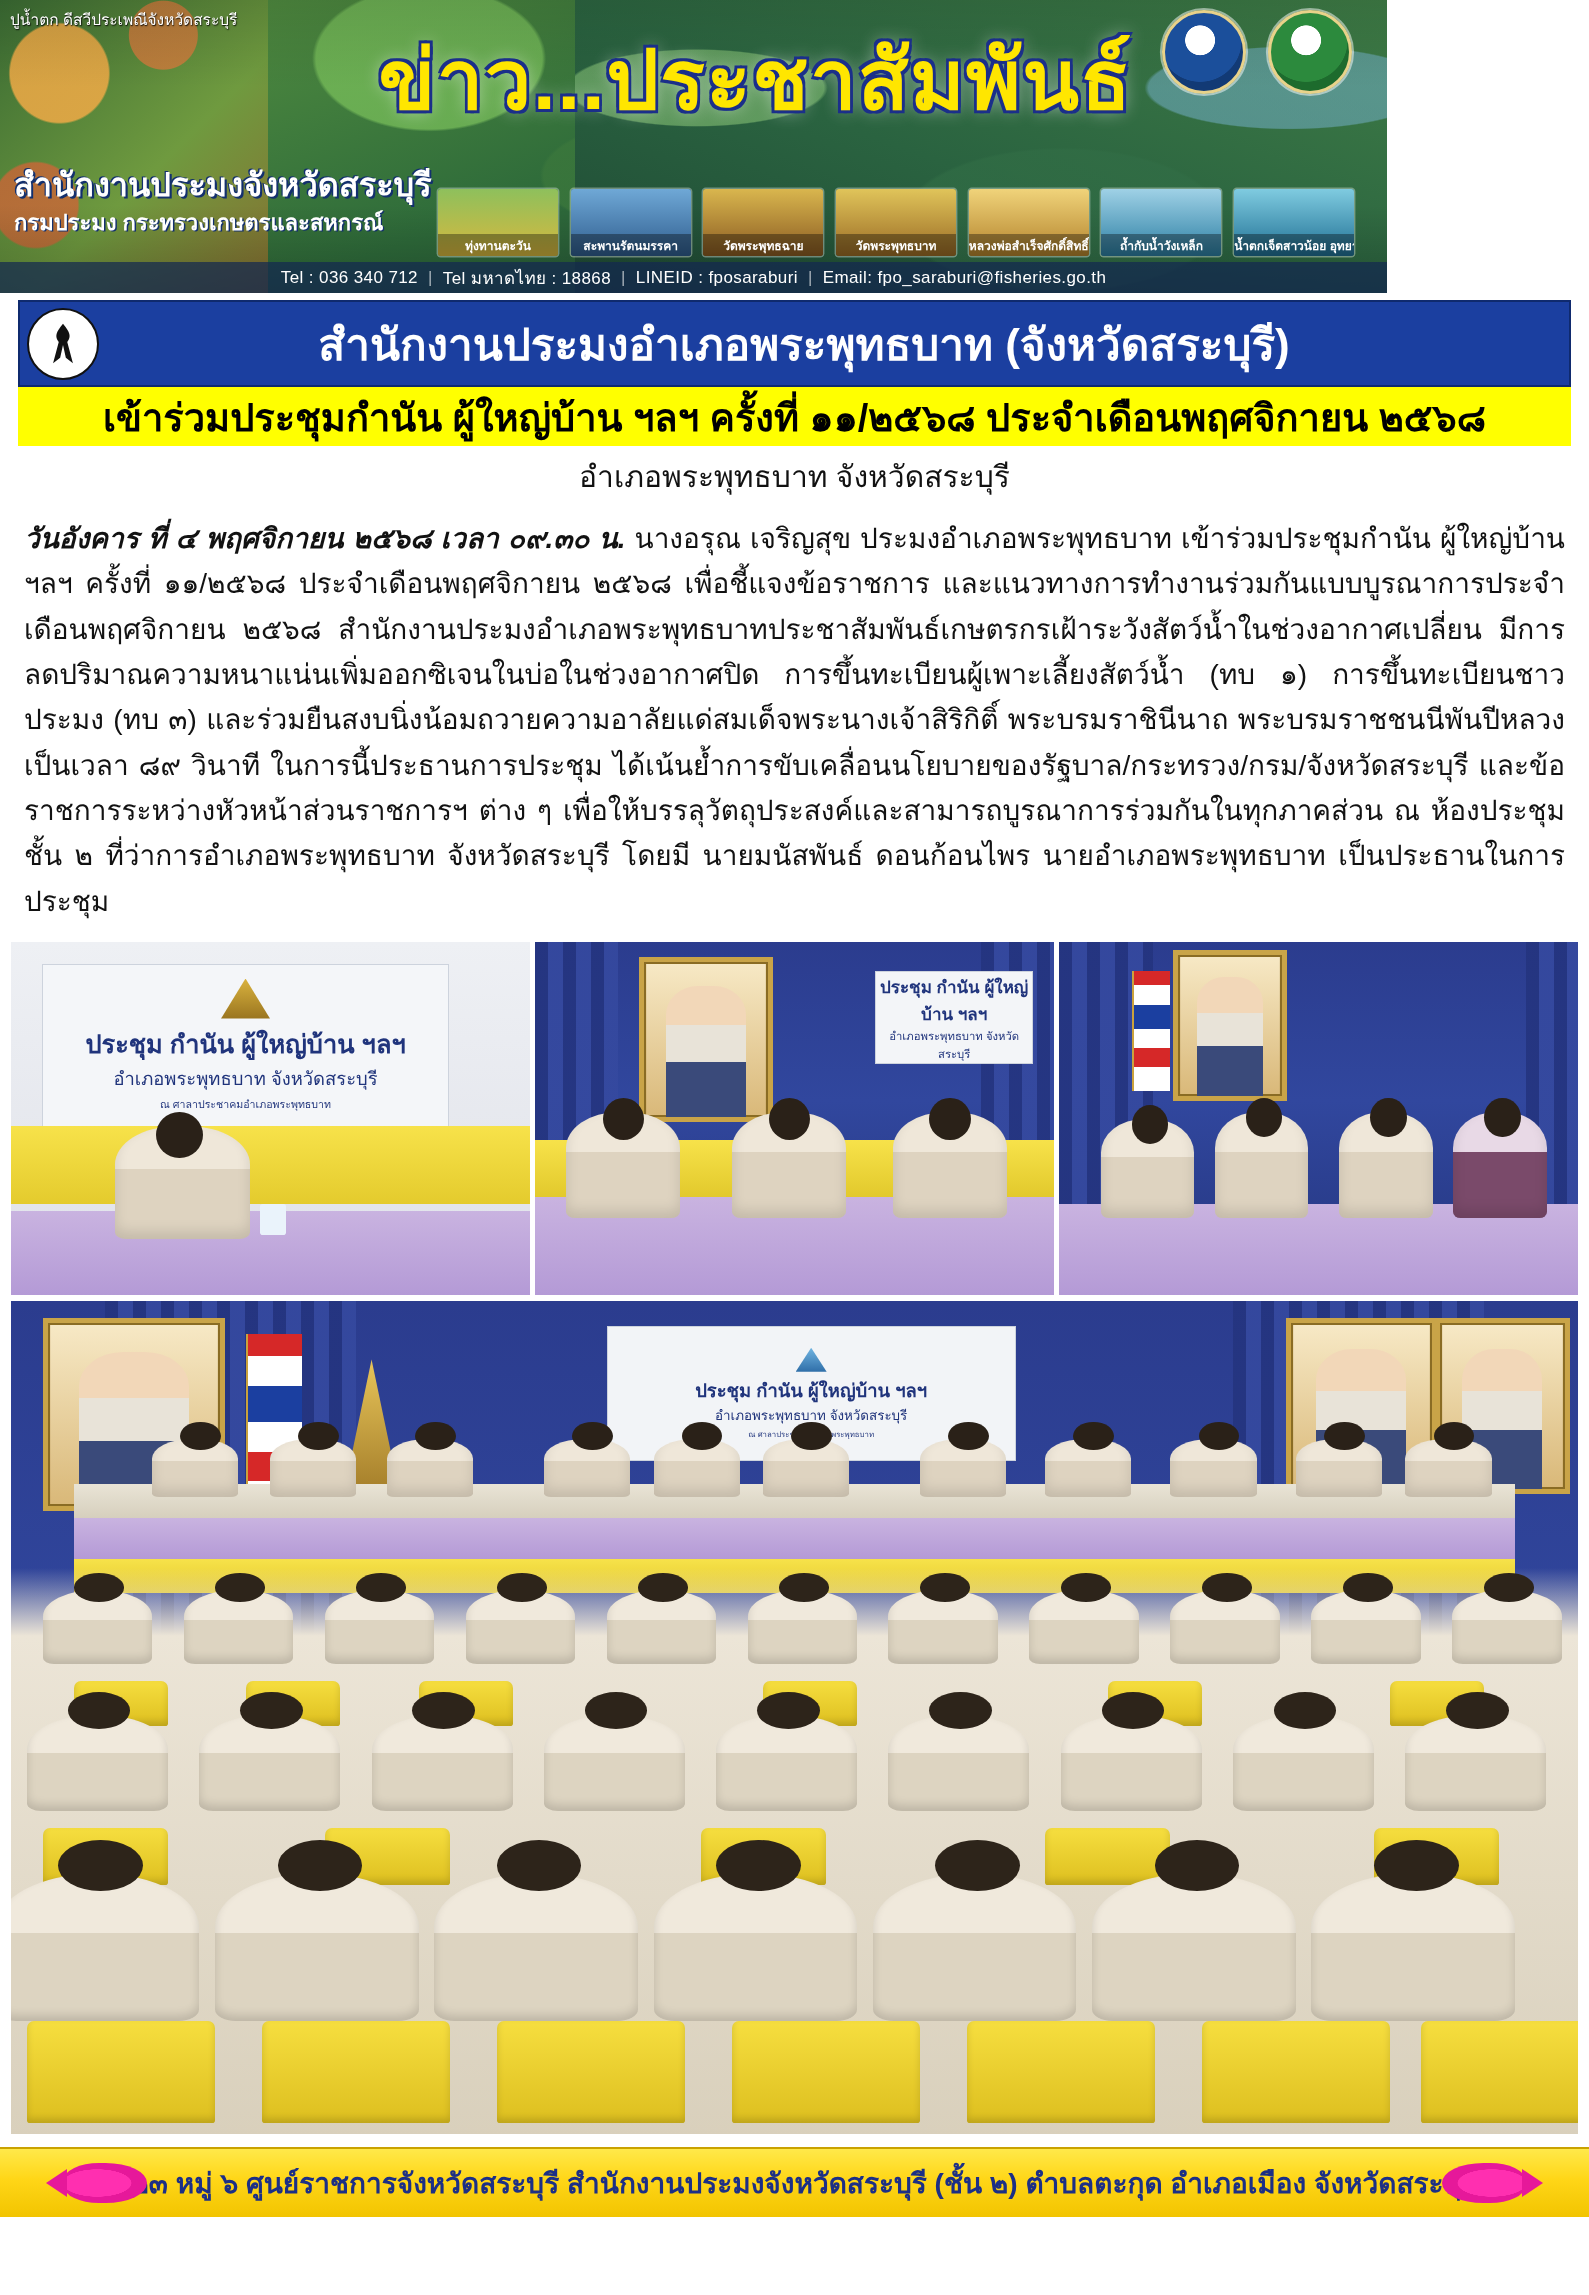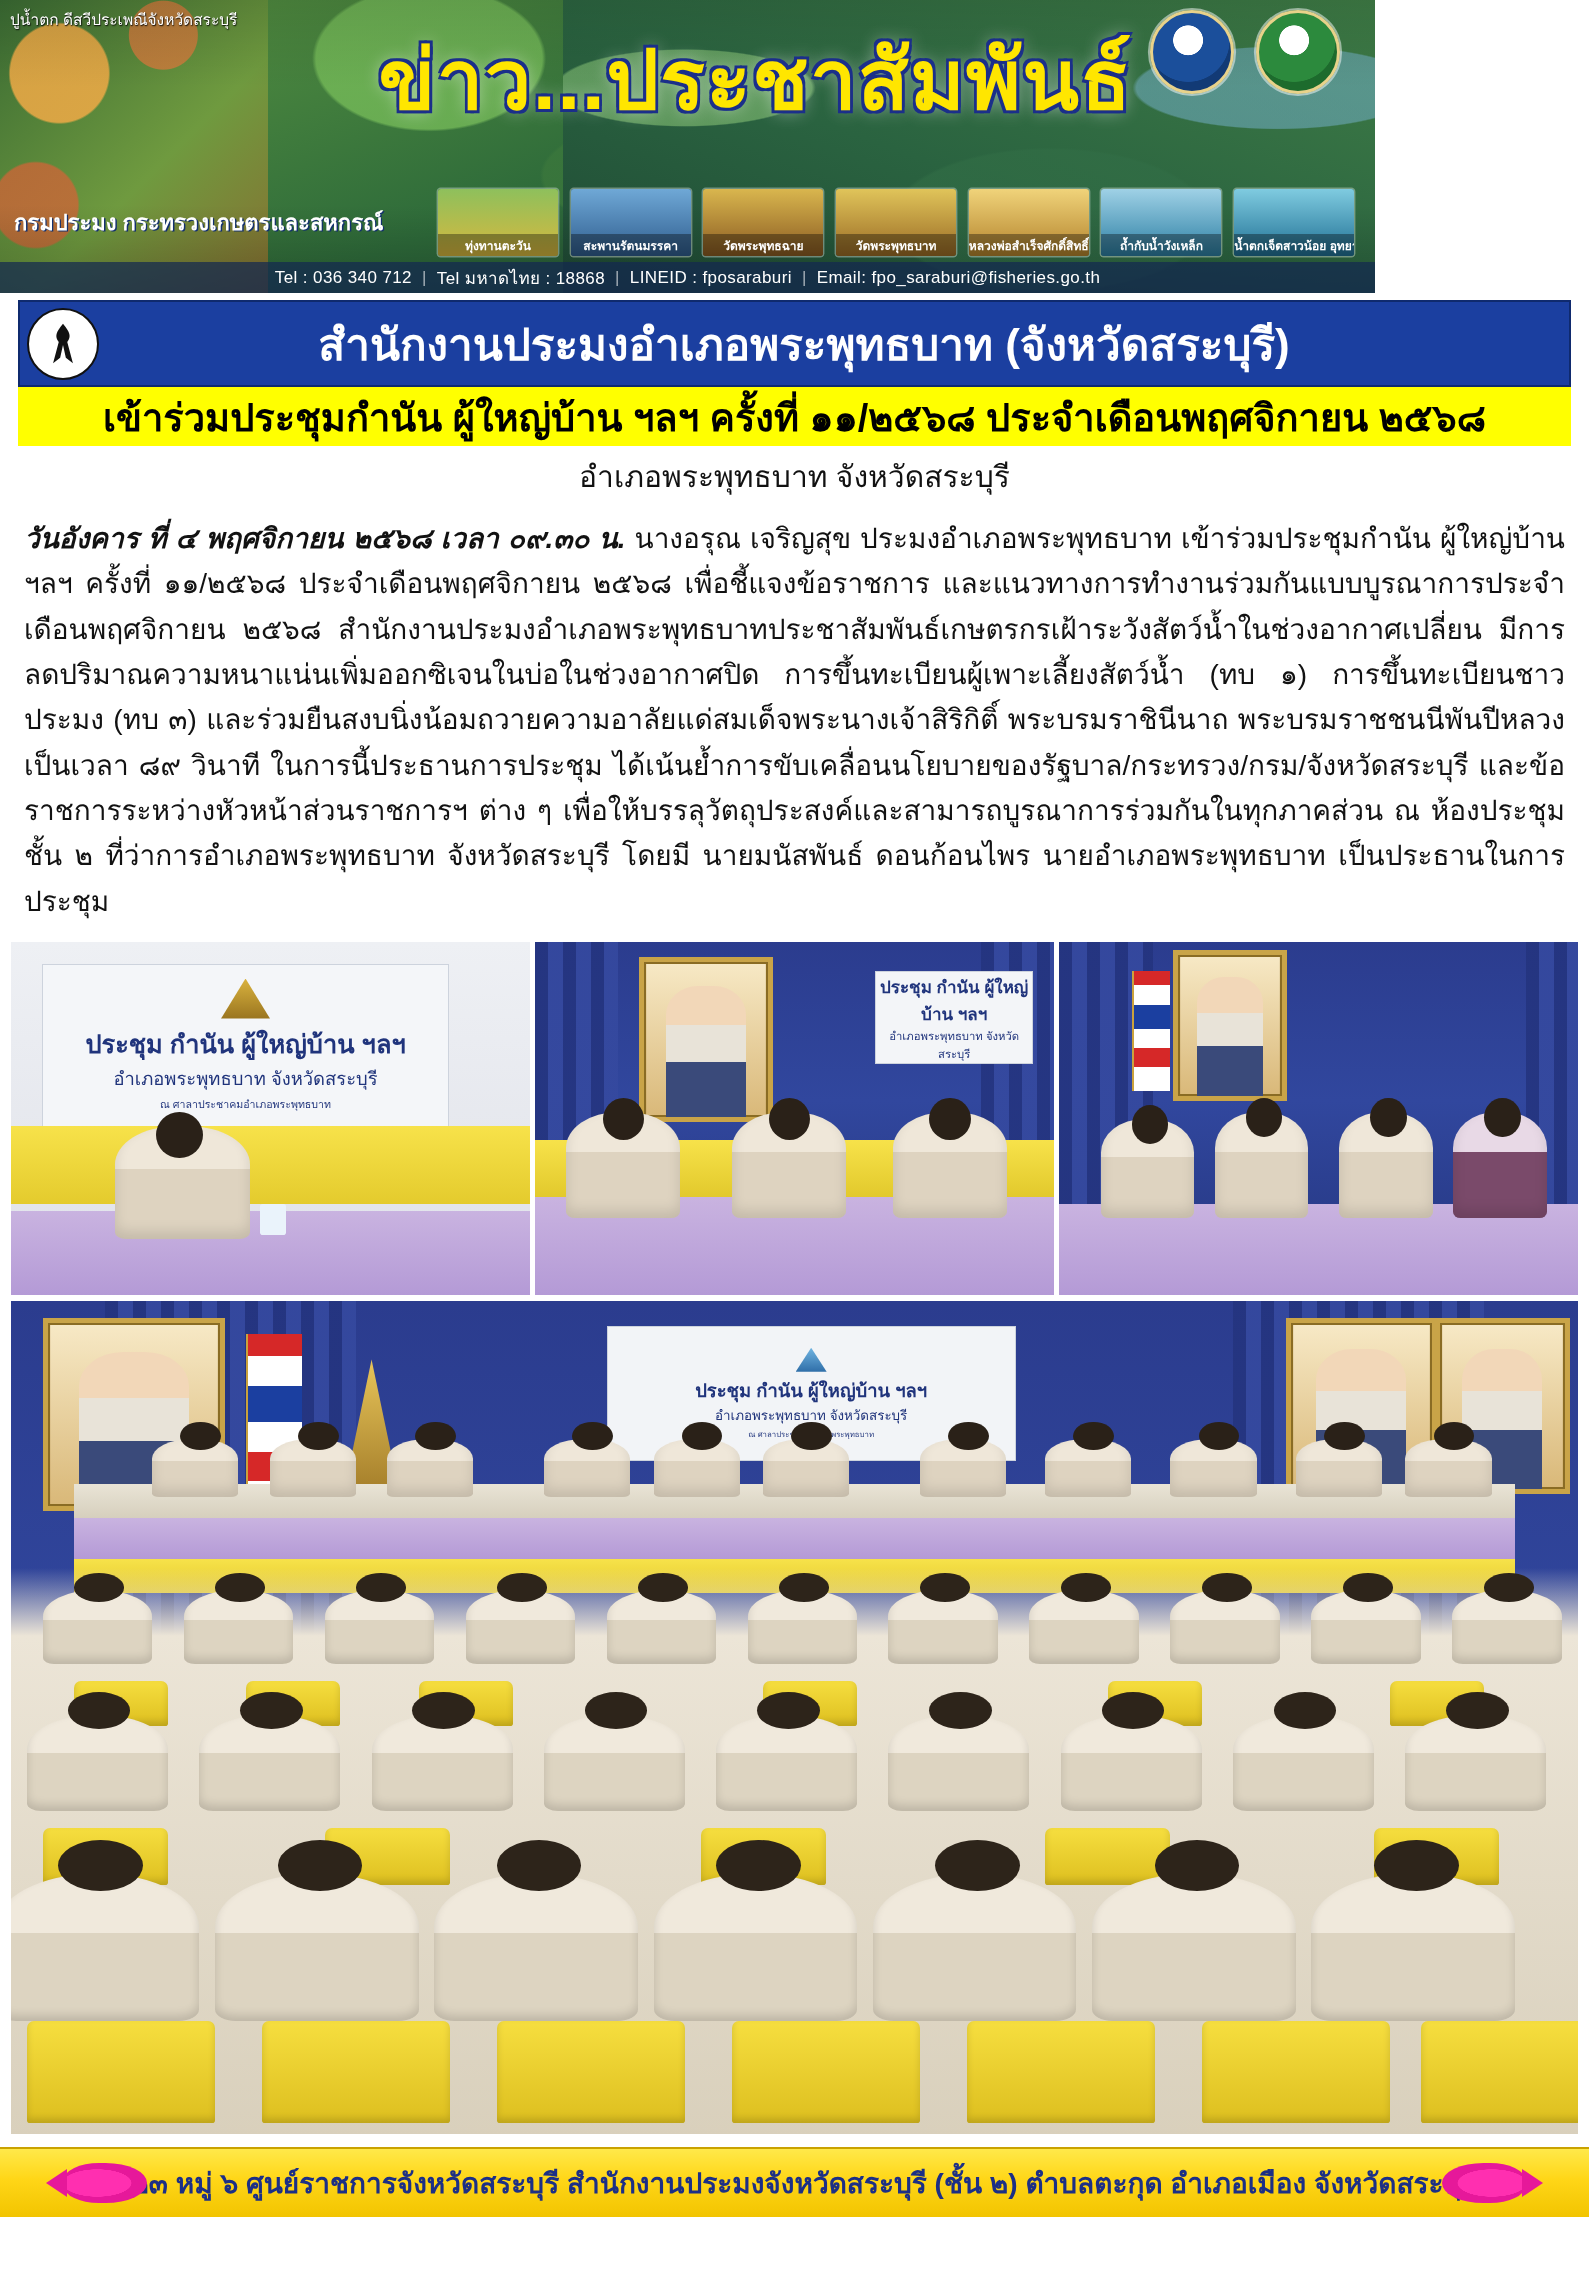--- a/index.html
+++ b/index.html
@@ -20,20 +20,21 @@
     overflow: hidden;
   }
 
   
   .banner {
     position: relative;
     width: 1375px;
     height: 293px;
     background: linear-gradient(180deg, #2f6e3a 0%, #4d8a46 25%, #6aa04e 45%, #8fae55 65%, #b08f4a 85%, #8a6a35 100%);
     overflow: hidden;
+    padding-left: 12px;
   }
   .banner .veg-left {
     position: absolute;
     left: 0; top: 0;
     width: 297px; height: 293px;
     background:
       radial-gradient(circle at 20% 25%, rgba(240,170,70,.85) 0 49px, rgba(0,0,0,0) 51px),
       radial-gradient(circle at 55% 12%, rgba(225,120,60,.7) 0 34px, rgba(0,0,0,0) 35px),
       radial-gradient(circle at 12% 70%, rgba(210,100,55,.75) 0 42px, rgba(0,0,0,0) 44px),
       linear-gradient(135deg, #3a6b33 0%, #6f9a3f 55%, #8a6a2f 100%);
@@ -354,20 +355,21 @@
 
   <div class="banner">
     <div class="veg-left"></div>
     <div class="veg-mid"></div>
     <div class="veg-right"></div>
     <div class="shade"></div>
 
     <div style="position:absolute;left:10px;top:7px;font-size:15.5px;color:#ffffff;text-shadow:0.7px 0.7px 1.4px #000;">ปูน้ำตก ดีสวีประเพณีจังหวัดสระบุรี</div>
 
     <div class="banner-title">ข่าว...ประชาสัมพันธ์</div>
+    <div class="banner-org">สำนักงานประมงจังหวัดสระบุรี</div>
     <div class="banner-org2">กรมประมง กระทรวงเกษตรและสหกรณ์</div>
 
     <div class="seal s1"></div>
     <div class="seal s2"></div>
 
     <div class="thumbstrip">
       <div class="thumb t1">
           <span>ทุ่งทานตะวัน</span>
         </div>
       <div class="thumb t2">

